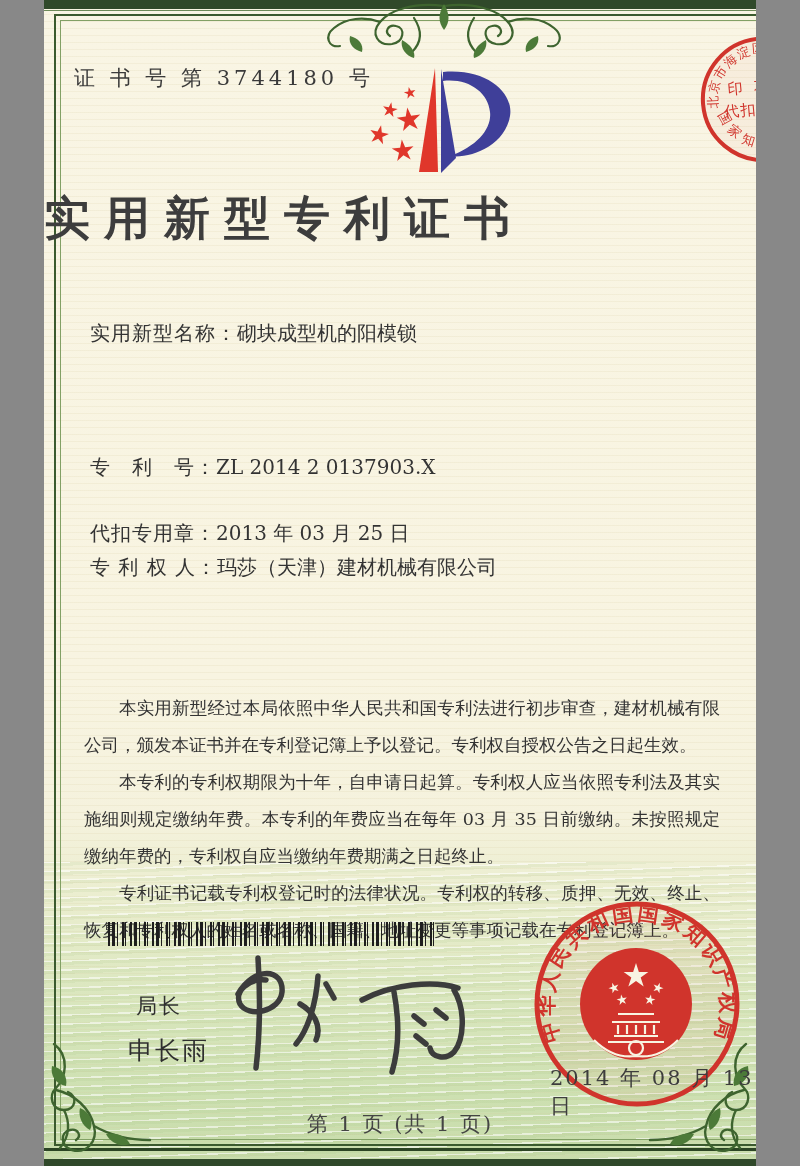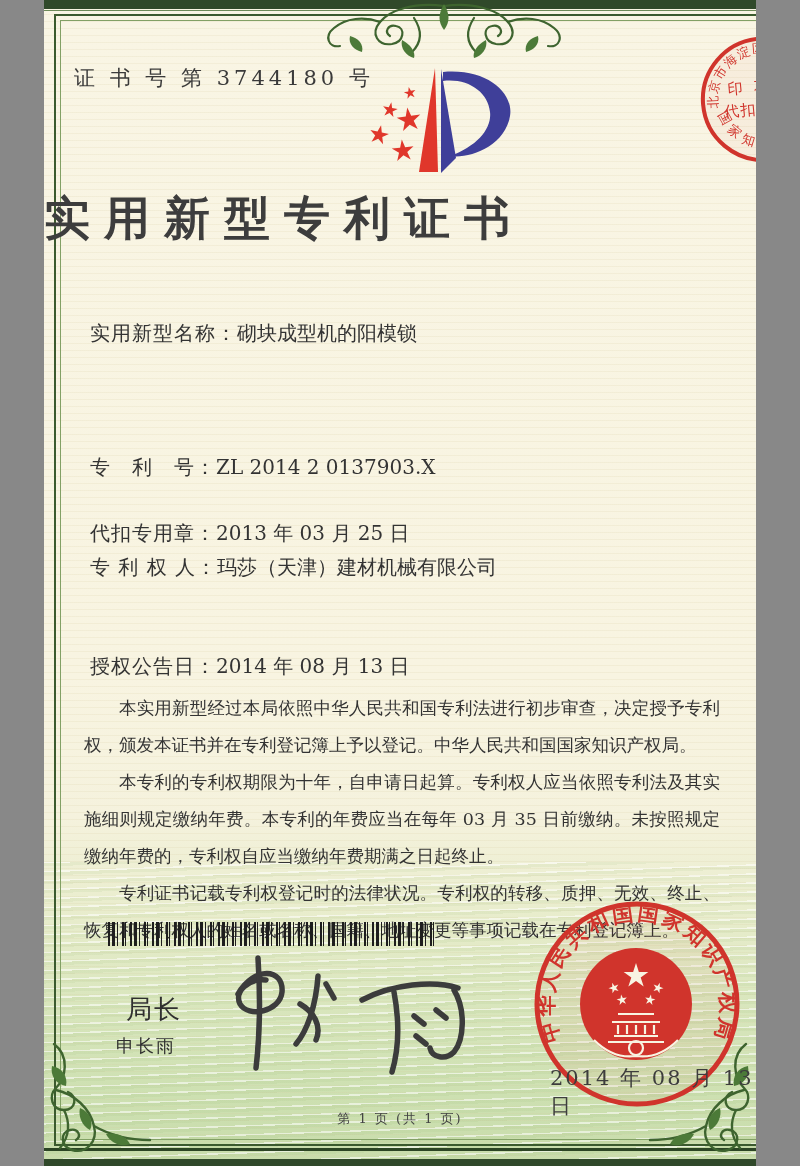--- a/index.html
+++ b/index.html
@@ -54,31 +54,31 @@
   .body-text p { text-indent:2em; }
   .barcode {
     position:absolute; left:64px; top:922px; width:330px; height:24px;
     background:repeating-linear-gradient(90deg,
       #1e1e1e 0 2px, transparent 2px 4px,
       #1e1e1e 4px 7px, transparent 7px 9px,
       #1e1e1e 9px 10px, transparent 10px 14px,
       #1e1e1e 14px 16px, transparent 16px 17px,
       #1e1e1e 17px 18px, transparent 18px 22px);
   }
-  .signer-title { position:absolute; left:82px; top:992px; font-size:26px; letter-spacing:2px; color:#2f2f2f; font-family:"DejaVu Sans","Liberation Sans",sans-serif; }
-  .signer-name  { position:absolute; left:72px; top:1034px; font-size:18px; letter-spacing:2px; color:#2f2f2f; font-family:"DejaVu Sans","Liberation Sans",sans-serif; }
+  .signer-title { position:absolute; left:92px; top:992px; font-size:21px; letter-spacing:2px; color:#2f2f2f; font-family:"DejaVu Sans","Liberation Sans",sans-serif; }
+  .signer-name  { position:absolute; left:84px; top:1034px; font-size:25px; letter-spacing:2px; color:#2f2f2f; font-family:"DejaVu Sans","Liberation Sans",sans-serif; }
   .signature-svg { position:absolute; left:150px; top:946px; }
   .office-seal { position:absolute; left:478px; top:892px; }
   .seal-date {
     position:absolute; left:506px; top:1064px; font-size:21px; letter-spacing:2px;
     color:#3d3d3d; z-index:5;
   }
   .page-footer {
     position:absolute; left:0; right:0; top:1110px; text-align:center;
-    font-size:13px; letter-spacing:2px; color:#444;
+    font-size:21px; letter-spacing:2px; color:#444;
   }
   .ornament-top { position:absolute; left:250px; top:0; }
   .corner-bl { position:absolute; left:2px; top:1038px; }
   .corner-br { position:absolute; right:2px; top:1038px; transform:scaleX(-1); }
   svg text { font-family:"DejaVu Serif","Liberation Serif",serif; }
 </style>
 </head>
 <body>
 
 <div class="page">
@@ -182,26 +182,23 @@
   </div>
   <div class="field-row" style="top:454px">
     <span class="field-label">专　利　号：</span><span>ZL 2014 2 0137903.X</span>
   </div>
   <div class="field-row" style="top:520px">
     <span class="field-label">代扣专用章：</span><span>2013 年 03 月 25 日</span>
   </div>
   <div class="field-row" style="top:554px">
     <span class="field-label">专 利 权 人：</span><span>玛莎（天津）建材机械有限公司</span>
   </div>
-  <div class="field-row" style="top:653px">
-    <span class="field-label">授权公告日：</span><span>2014 年 08 月 13 日</span>
-  </div>
 
   <div class="body-text">
-    <p>本实用新型经过本局依照中华人民共和国专利法进行初步审查，决定授予专利权，颁发本证书并在专利登记簿上予以登记。中华人民共和国国家知识产权局。</p>
+    <p>本实用新型经过本局依照中华人民共和国专利法进行初步审查，建材机械有限公司，颁发本证书并在专利登记簿上予以登记。专利权自授权公告之日起生效。</p>
     <p>本专利的专利权期限为十年，自申请日起算。专利权人应当依照专利法及其实施细则规定缴纳年费。本专利的年费应当在每年 03 月 35 日前缴纳。未按照规定缴纳年费的，专利权自应当缴纳年费期满之日起终止。</p>
     <p>专利证书记载专利权登记时的法律状况。专利权的转移、质押、无效、终止、恢复和专利权人的姓名或名称、国籍、地址变更等事项记载在专利登记簿上。</p>
   </div>
 
   <div class="barcode"></div>
 
   <div class="signer-title">局长</div>
   <div class="signer-name">申长雨</div>
 
   <svg class="signature-svg" width="300" height="132" viewBox="0 0 300 132">

